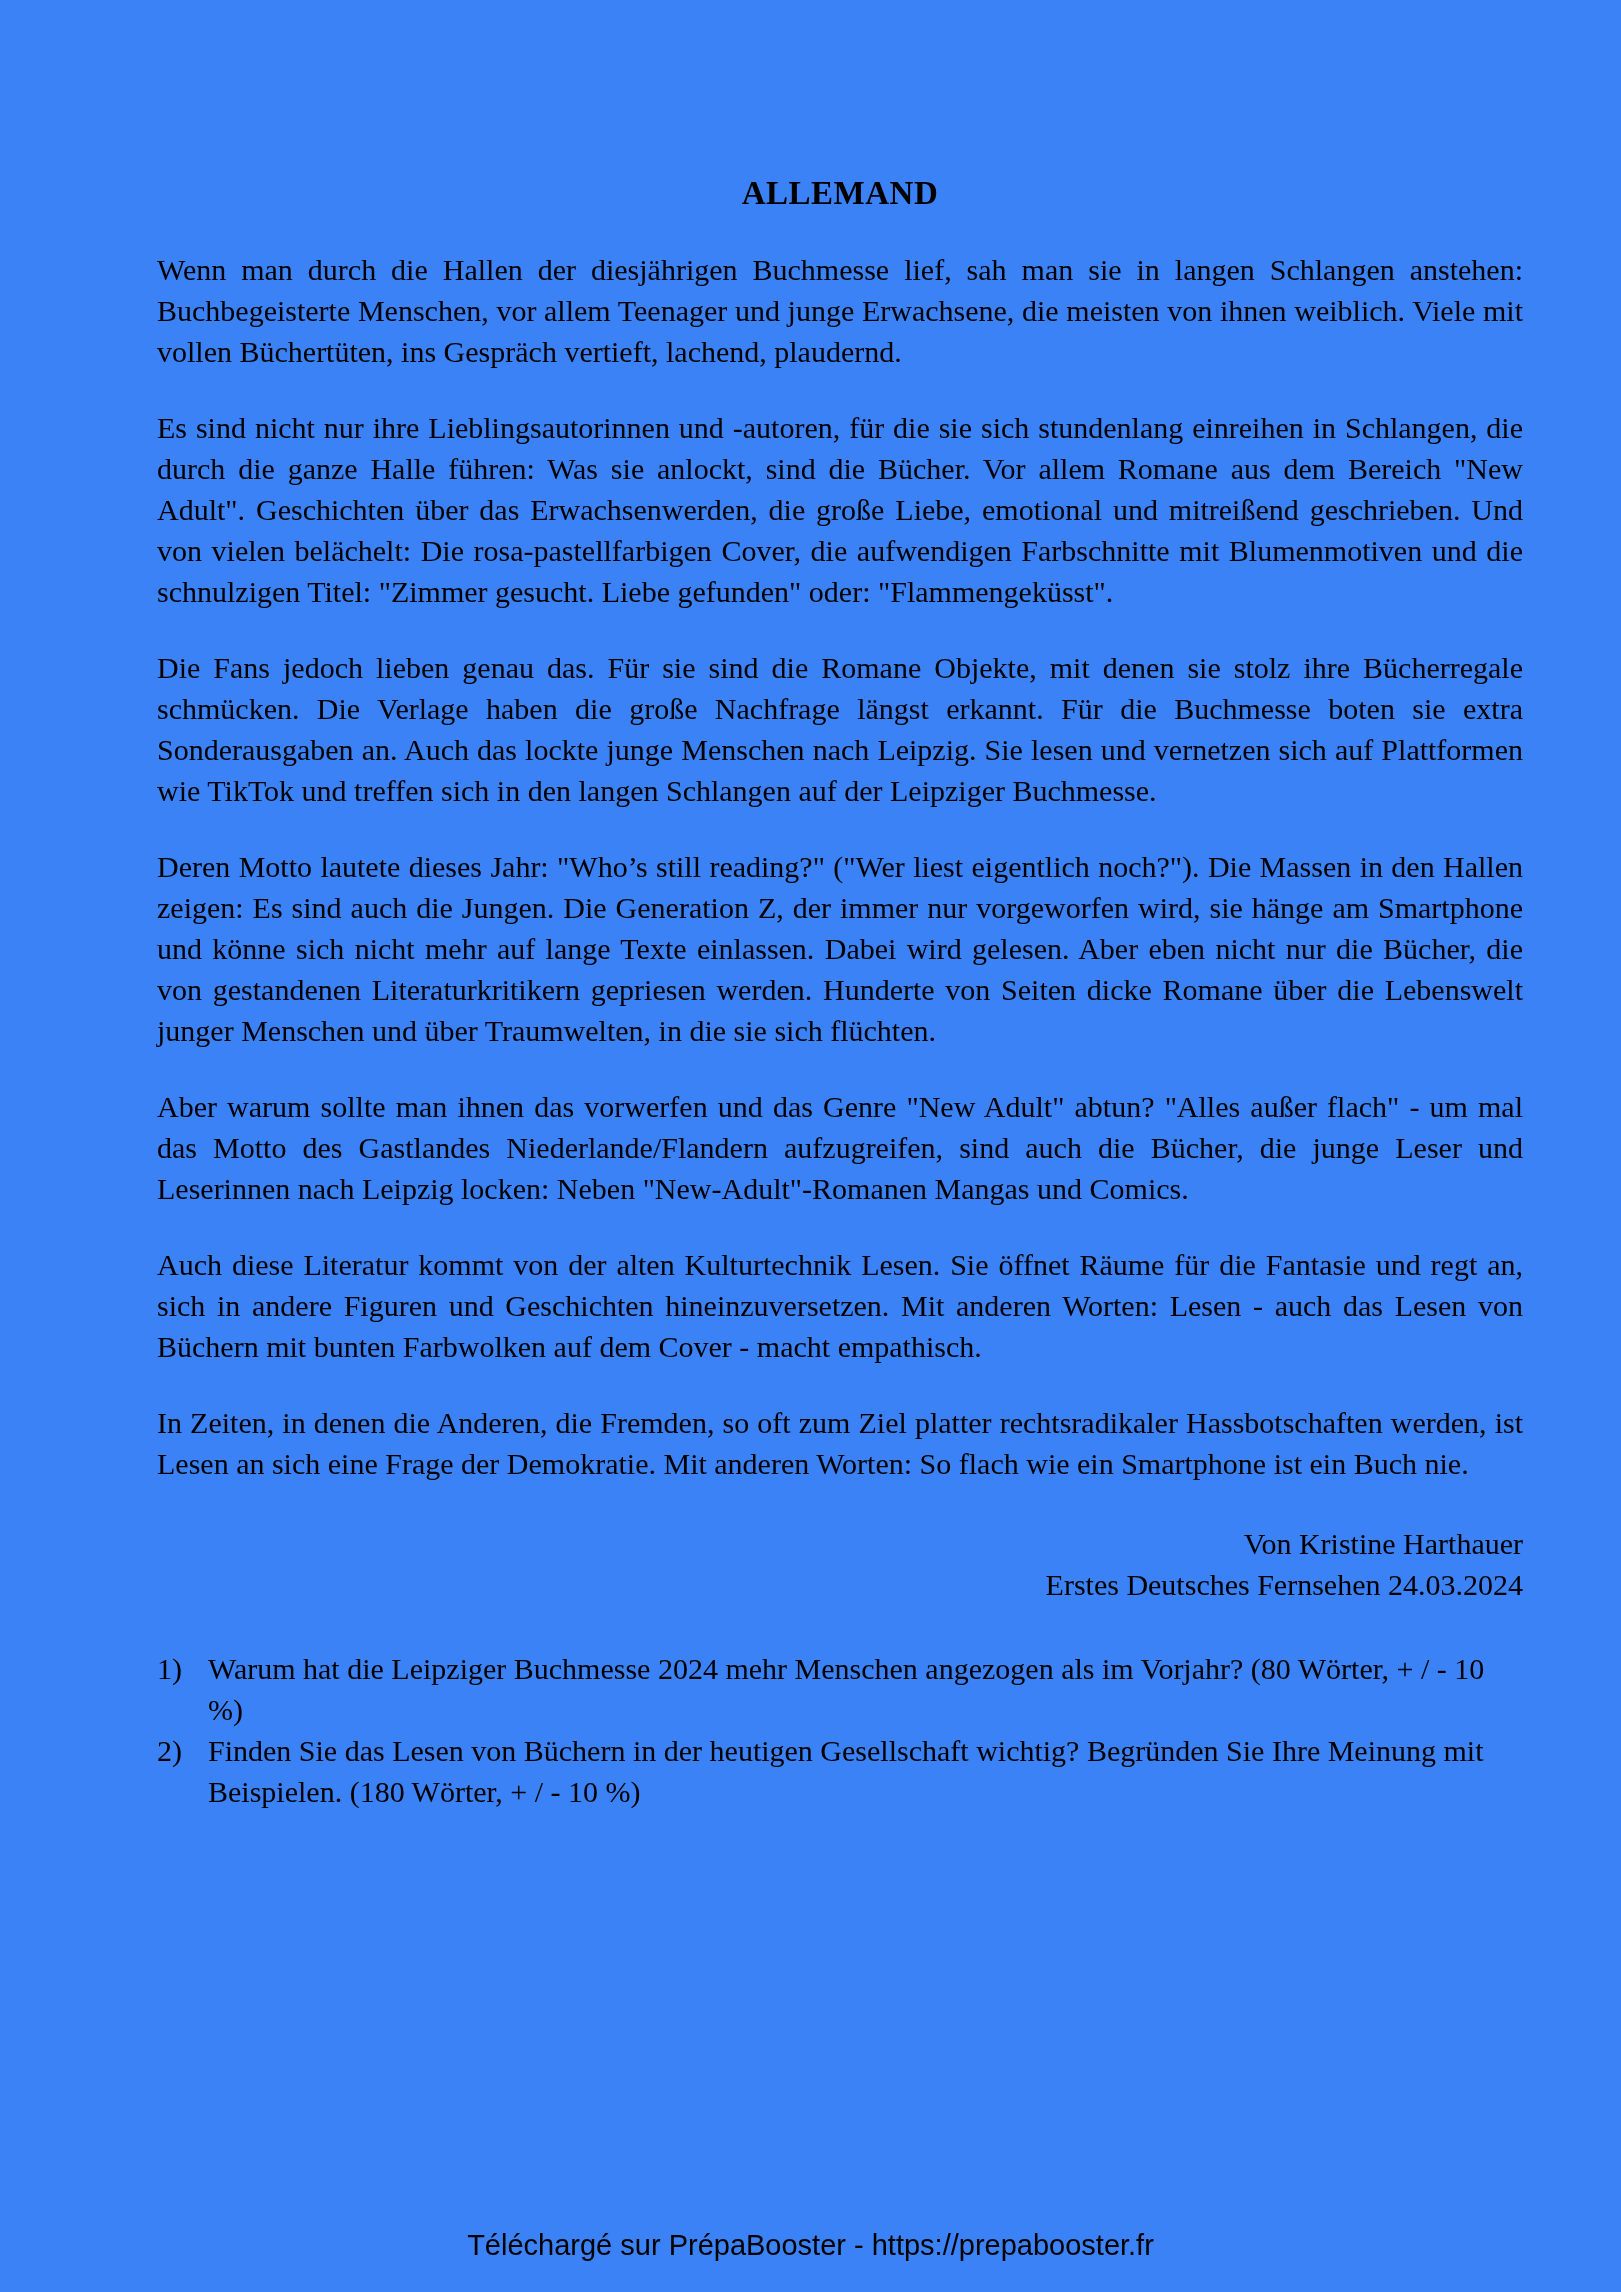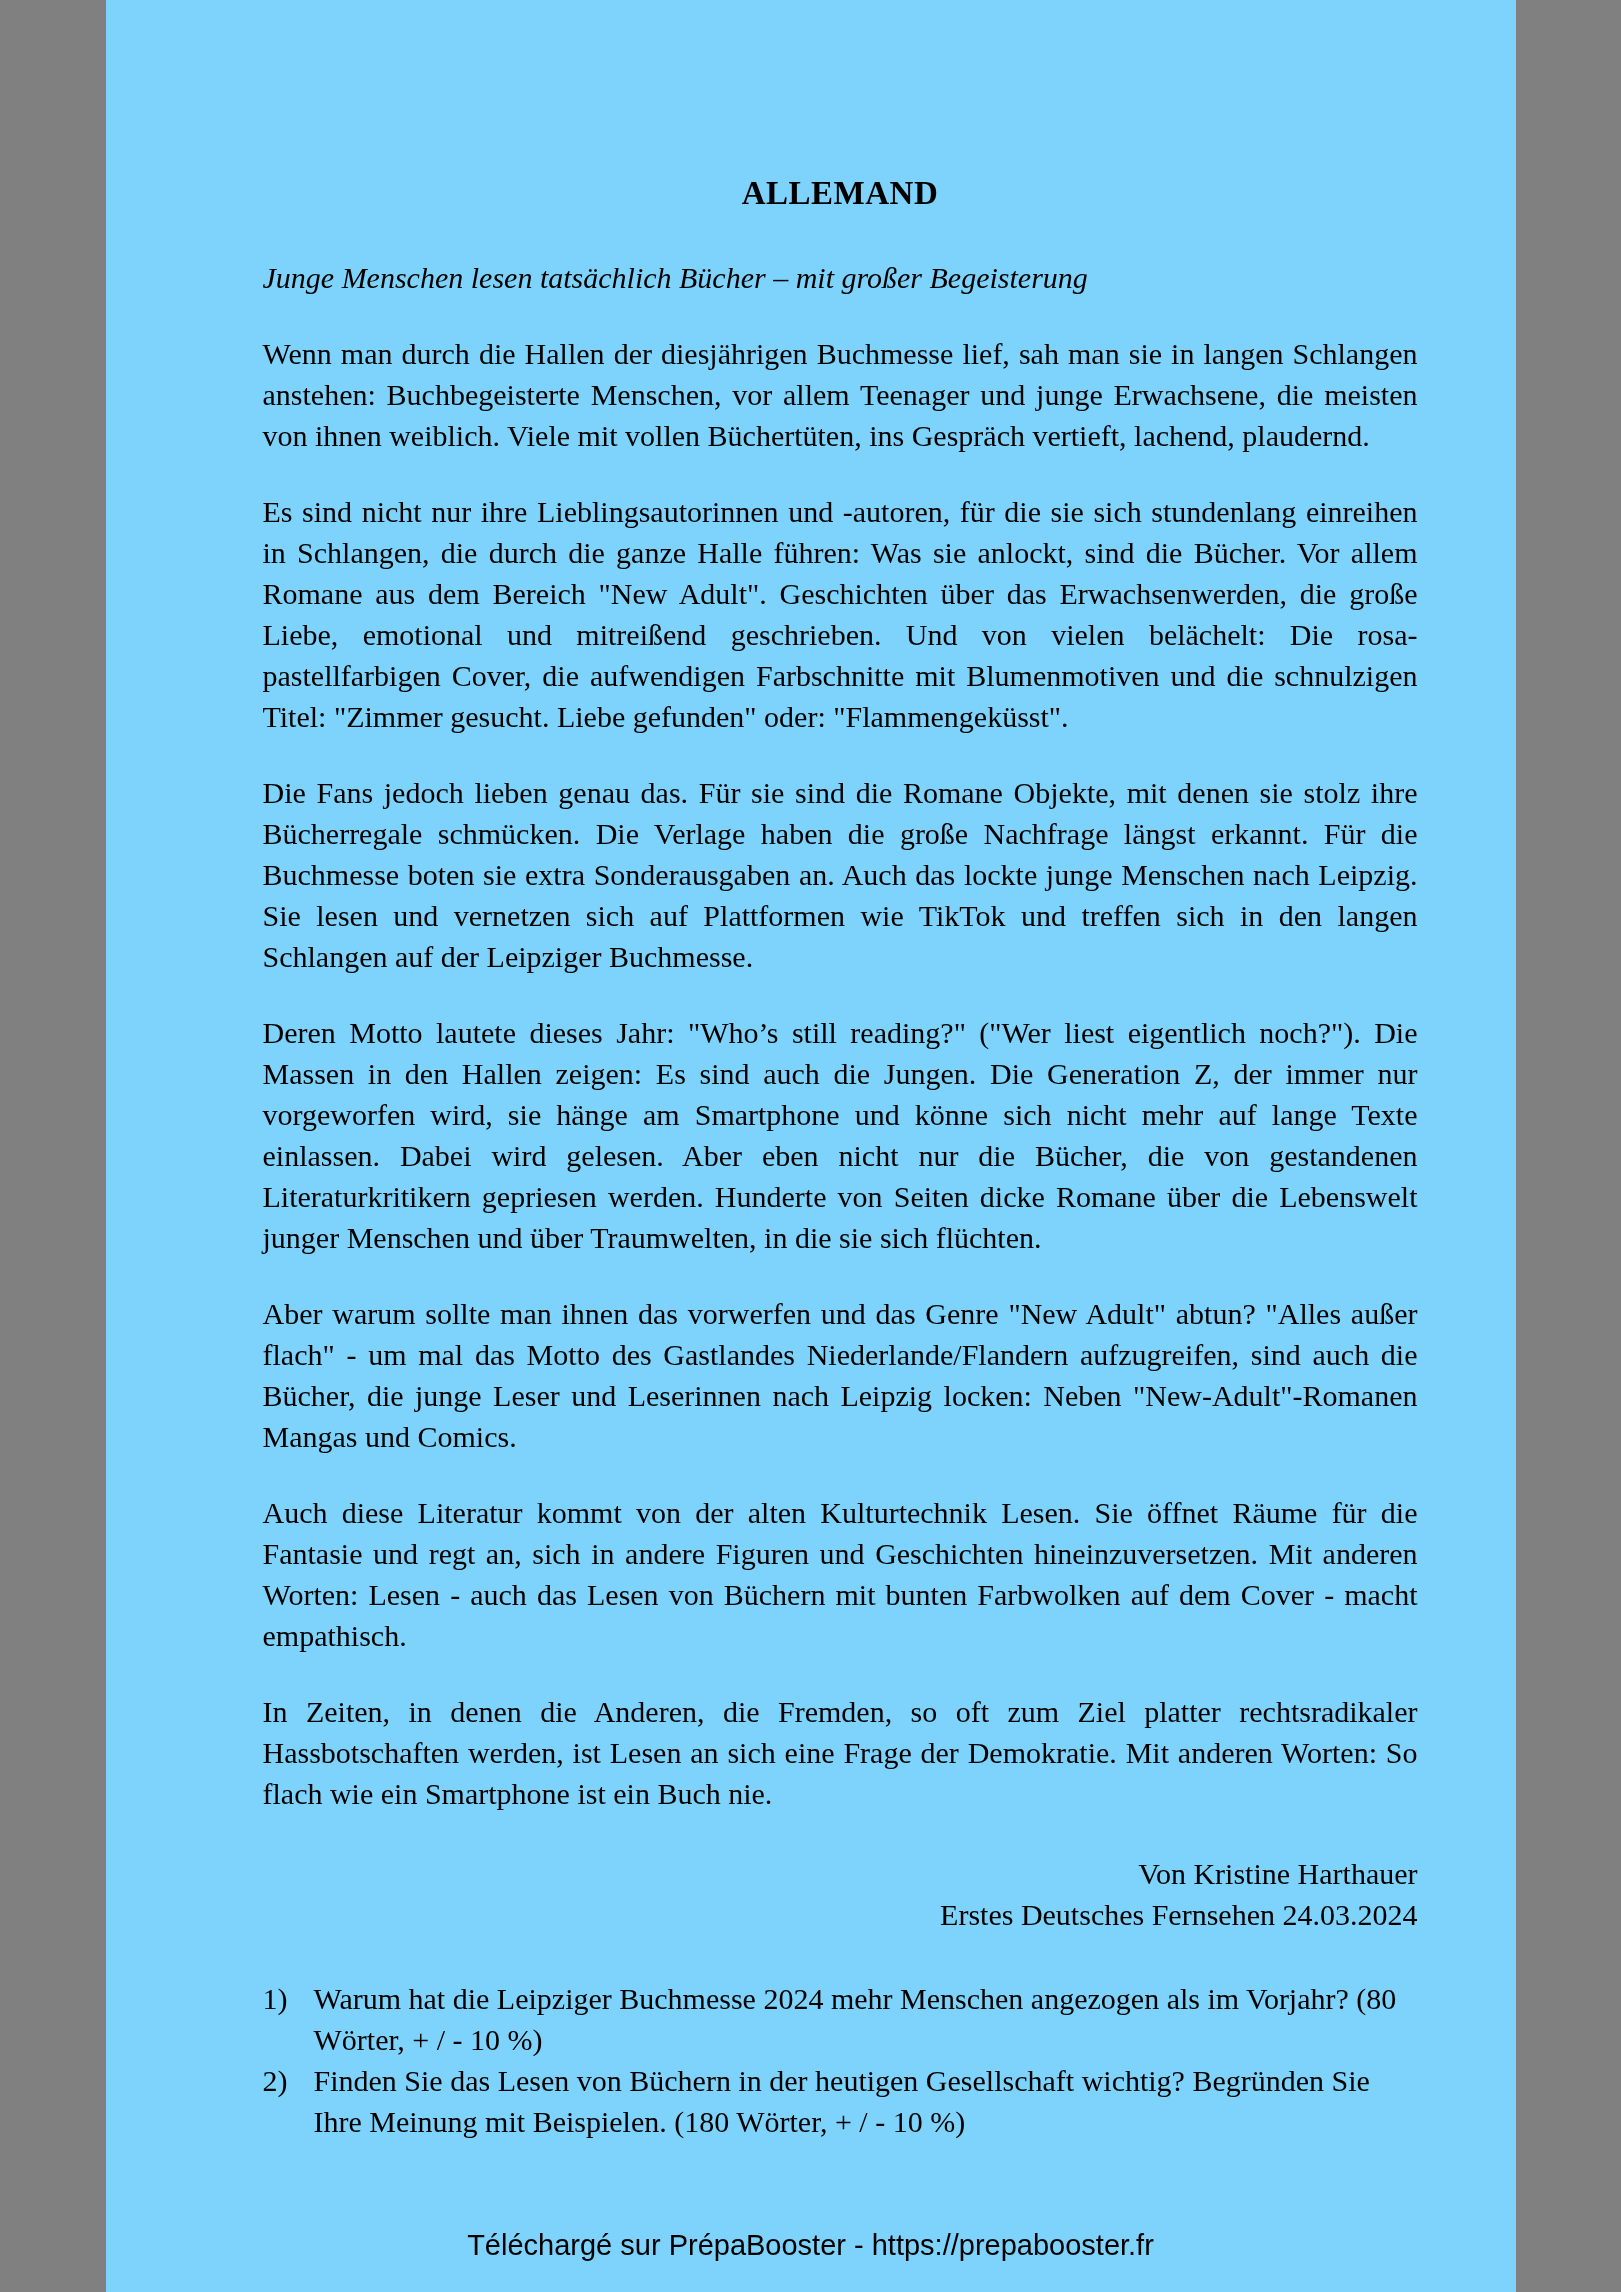--- a/index.html
+++ b/index.html
@@ -2,24 +2,24 @@
 <html><head>
 <meta charset="utf-8">
 <style>
   html, body {
     margin: 0;
     padding: 0;
     background: #808080;
   }
   .page {
     position: relative;
-    width: 1410px;
+    width: 1621px;
     height: 2293px;
     margin: 0 auto;
-    background: #7dd3fc;
+    background: #3b82f6;
     color: #000000;
     font-family: "Liberation Serif", "DejaVu Serif", serif;
     overflow: hidden;
   }
   .content {
     padding: 173px 98px 0 157px; 
   }
   .doc-title {
     text-align: center;
     font-weight: bold;
@@ -102,21 +102,20 @@
 </head>
 <body>
 
 <div class="page">
   <div class="content">
 
     <div class="doc-title">ALLEMAND</div>
 
 
 
-    <div class="subtitle">Junge Menschen lesen tatsächlich Bücher – mit großer Begeisterung</div>
 
     <p class="body-par">Wenn man durch die Hallen der diesjährigen Buchmesse lief, sah man sie in langen Schlangen anstehen: Buchbegeisterte Menschen, vor allem Teenager und junge Erwachsene, die meisten von ihnen weiblich. Viele mit vollen Büchertüten, ins Gespräch vertieft, lachend, plaudernd.</p>
     <p class="body-par">Es sind nicht nur ihre Lieblingsautorinnen und -autoren, für die sie sich stundenlang einreihen in Schlangen, die durch die ganze Halle führen: Was sie anlockt, sind die Bücher. Vor allem Romane aus dem Bereich "New Adult". Geschichten über das Erwachsenwerden, die große Liebe, emotional und mitreißend geschrieben. Und von vielen belächelt: Die rosa-pastellfarbigen Cover, die aufwendigen Farbschnitte mit Blumenmotiven und die schnulzigen Titel: "Zimmer gesucht. Liebe gefunden" oder: "Flammengeküsst".</p>
     <p class="body-par">Die Fans jedoch lieben genau das. Für sie sind die Romane Objekte, mit denen sie stolz ihre Bücherregale schmücken. Die Verlage haben die große Nachfrage längst erkannt. Für die Buchmesse boten sie extra Sonderausgaben an. Auch das lockte junge Menschen nach Leipzig. Sie lesen und vernetzen sich auf Plattformen wie TikTok und treffen sich in den langen Schlangen auf der Leipziger Buchmesse.</p>
     <p class="body-par">Deren Motto lautete dieses Jahr: "Who’s still reading?" ("Wer liest eigentlich noch?"). Die Massen in den Hallen zeigen: Es sind auch die Jungen. Die Generation Z, der immer nur vorgeworfen wird, sie hänge am Smartphone und könne sich nicht mehr auf lange Texte einlassen. Dabei wird gelesen. Aber eben nicht nur die Bücher, die von gestandenen Literaturkritikern gepriesen werden. Hunderte von Seiten dicke Romane über die Lebenswelt junger Menschen und über Traumwelten, in die sie sich flüchten.</p>
     <p class="body-par">Aber warum sollte man ihnen das vorwerfen und das Genre "New Adult" abtun? "Alles außer flach" - um mal das Motto des Gastlandes Niederlande/Flandern aufzugreifen, sind auch die Bücher, die junge Leser und Leserinnen nach Leipzig locken: Neben "New-Adult"-Romanen Mangas und Comics.</p>
     <p class="body-par">Auch diese Literatur kommt von der alten Kulturtechnik Lesen. Sie öffnet Räume für die Fantasie und regt an, sich in andere Figuren und Geschichten hineinzuversetzen. Mit anderen Worten: Lesen - auch das Lesen von Büchern mit bunten Farbwolken auf dem Cover - macht empathisch.</p>
     <p class="body-par">In Zeiten, in denen die Anderen, die Fremden, so oft zum Ziel platter rechtsradikaler Hassbotschaften werden, ist Lesen an sich eine Frage der Demokratie. Mit anderen Worten: So flach wie ein Smartphone ist ein Buch nie.</p>
 
     <div class="byline">

